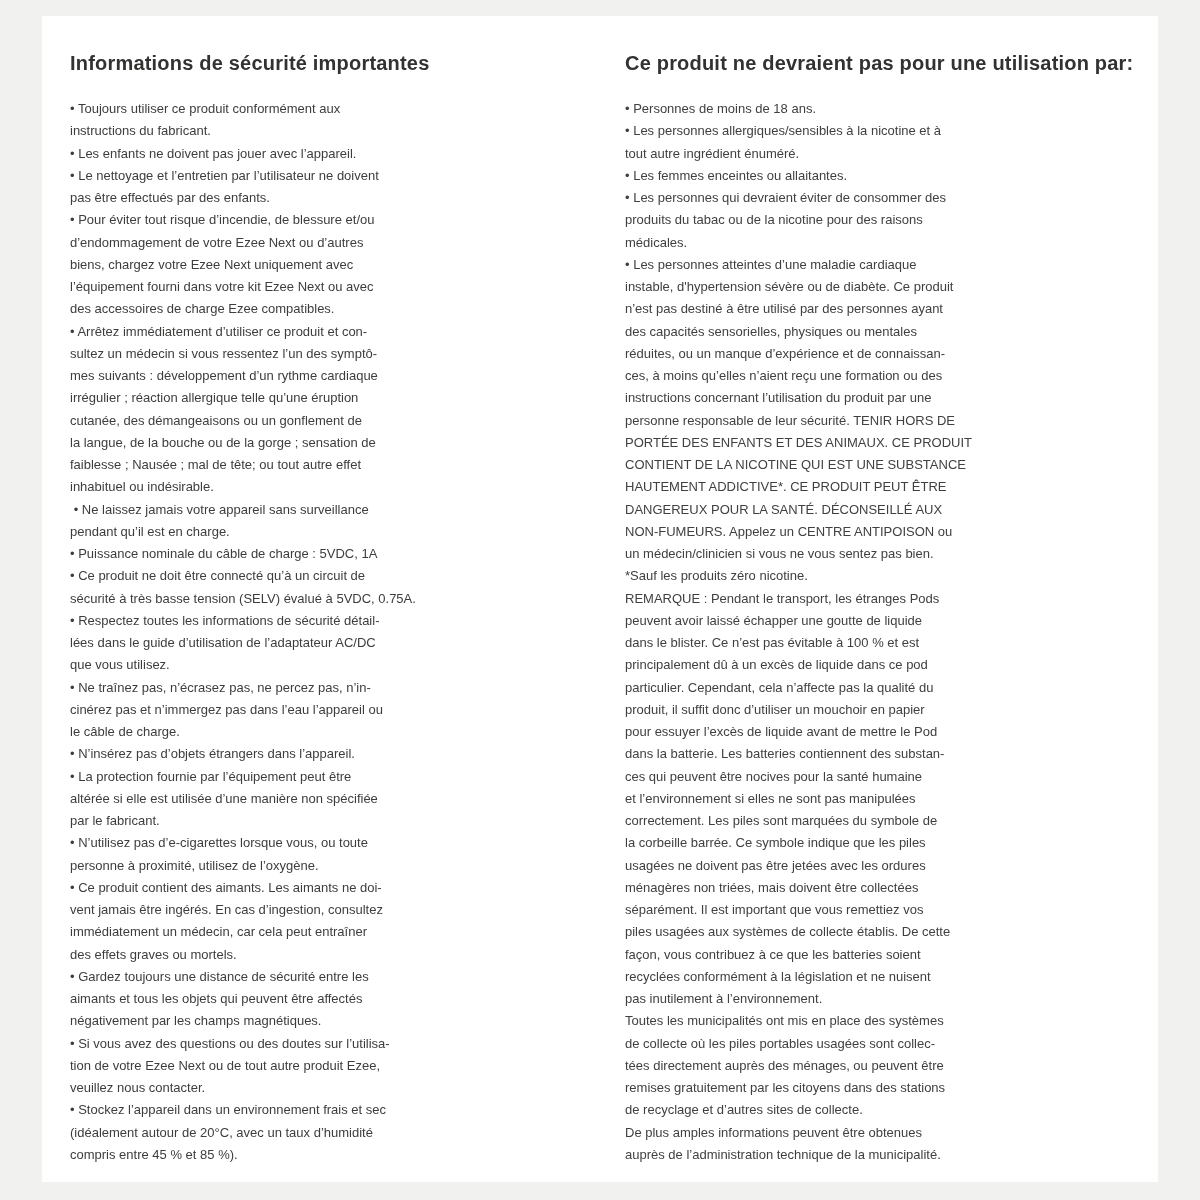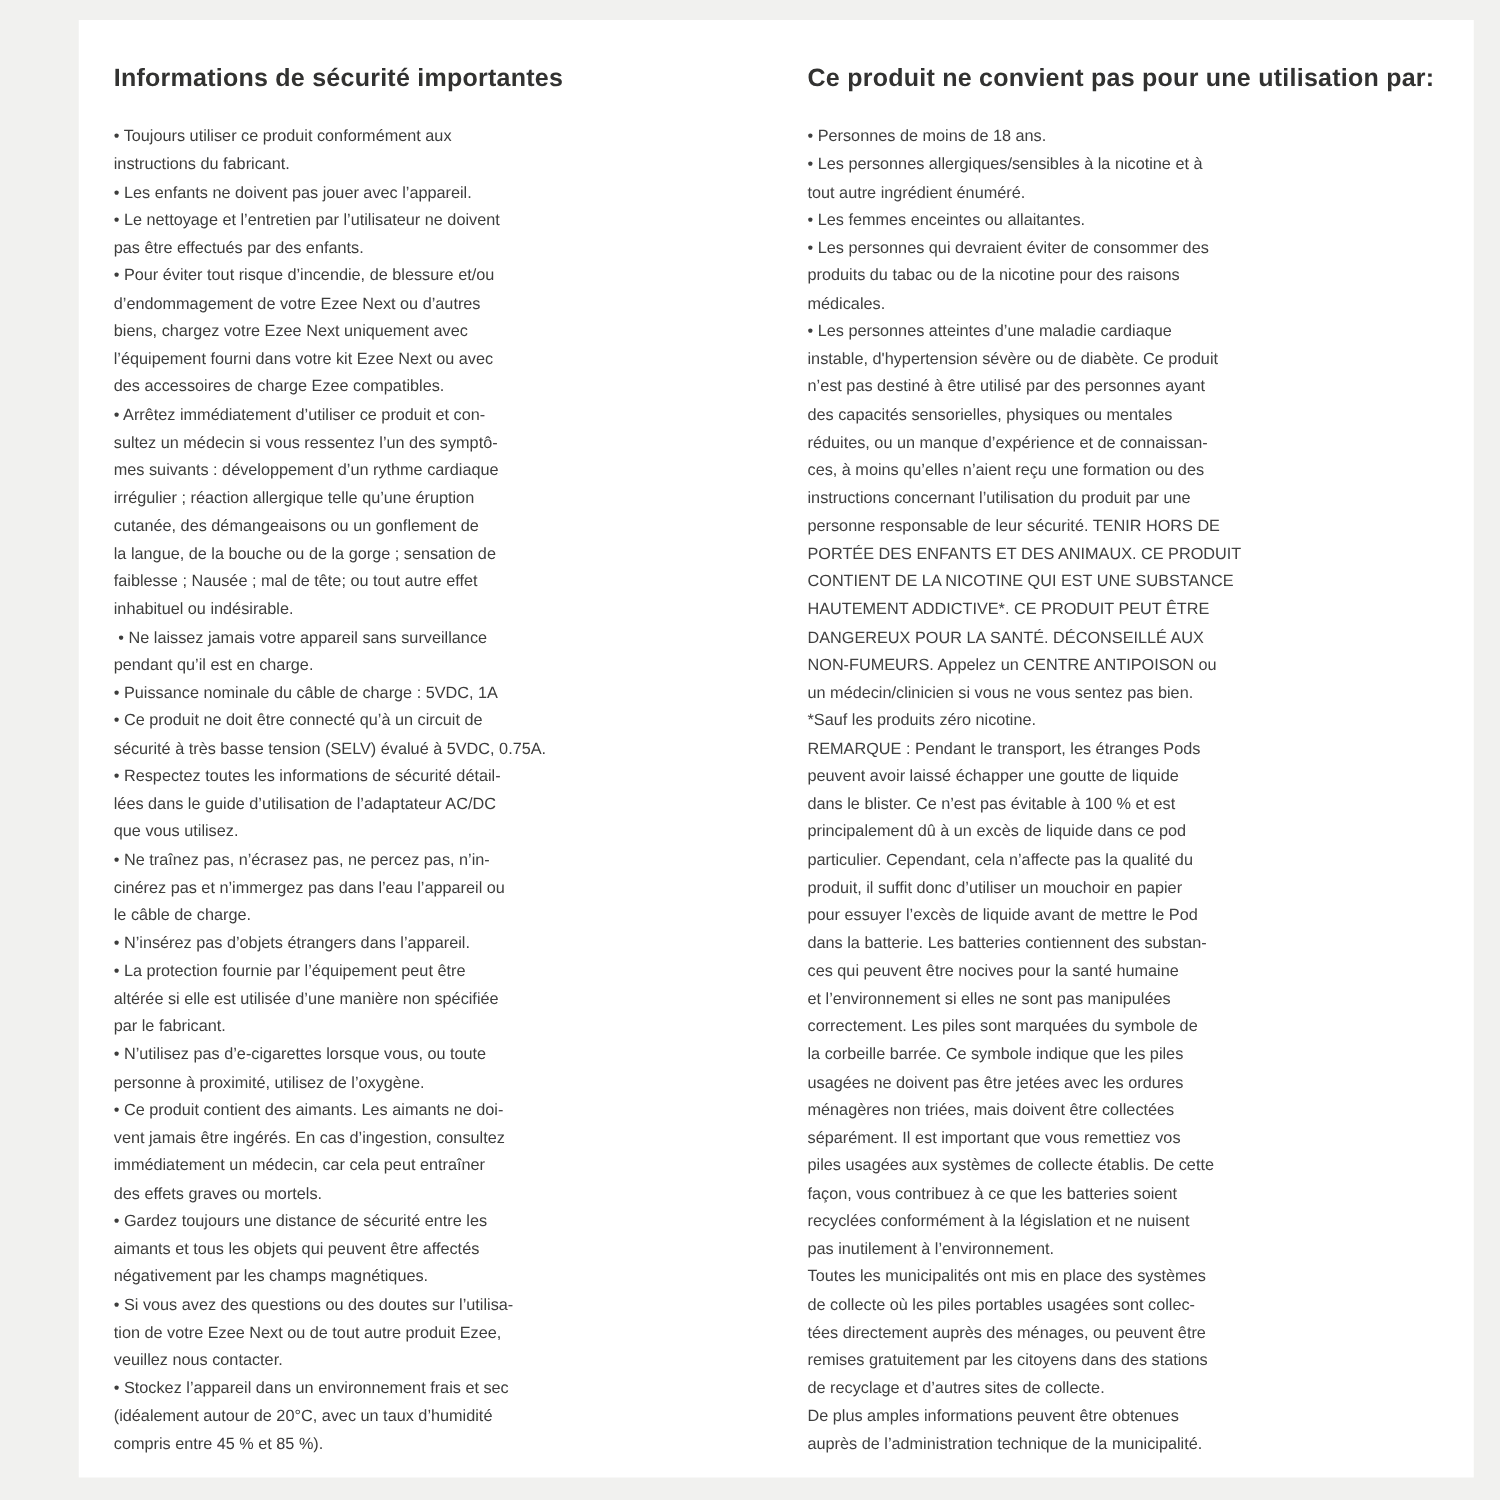--- a/index.html
+++ b/index.html
@@ -20,21 +20,20 @@
     position: absolute;
     left: 42px;
     top: 16px;
     width: 1116px;
     height: 1166px;
     background: #ffffff;
     box-sizing: border-box;
     padding: 34px 14px 12px 28px;
     display: flex;
     flex-direction: row;
-    margin-left: 21px;
   }
   .col {
     box-sizing: border-box;
   }
   .col-left {
     width: 555px;
     padding-right: 25px;
     flex: 0 0 auto;
   }
   .col-right {
@@ -109,21 +108,21 @@
 négativement par les champs magnétiques.
 • Si vous avez des questions ou des doutes sur l’utilisa-
 tion de votre Ezee Next ou de tout autre produit Ezee,
 veuillez nous contacter.
 • Stockez l’appareil dans un environnement frais et sec
 (idéalement autour de 20°C, avec un taux d’humidité
 compris entre 45 % et 85 %).</div>
     </section>
 
     <section class="col col-right">
-      <h1>Ce produit ne convient pas pour une utilisation par:</h1>
+      <h1>Ce produit ne devraient pas pour une utilisation par:</h1>
       <div class="body-text" style="color: #404040;">• Personnes de moins de 18 ans.
 • Les personnes allergiques/sensibles à la nicotine et à
 tout autre ingrédient énuméré.
 • Les femmes enceintes ou allaitantes.
 • Les personnes qui devraient éviter de consommer des
 produits du tabac ou de la nicotine pour des raisons
 médicales.
 • Les personnes atteintes d’une maladie cardiaque
 instable, d'hypertension sévère ou de diabète. Ce produit
 n’est pas destiné à être utilisé par des personnes ayant

